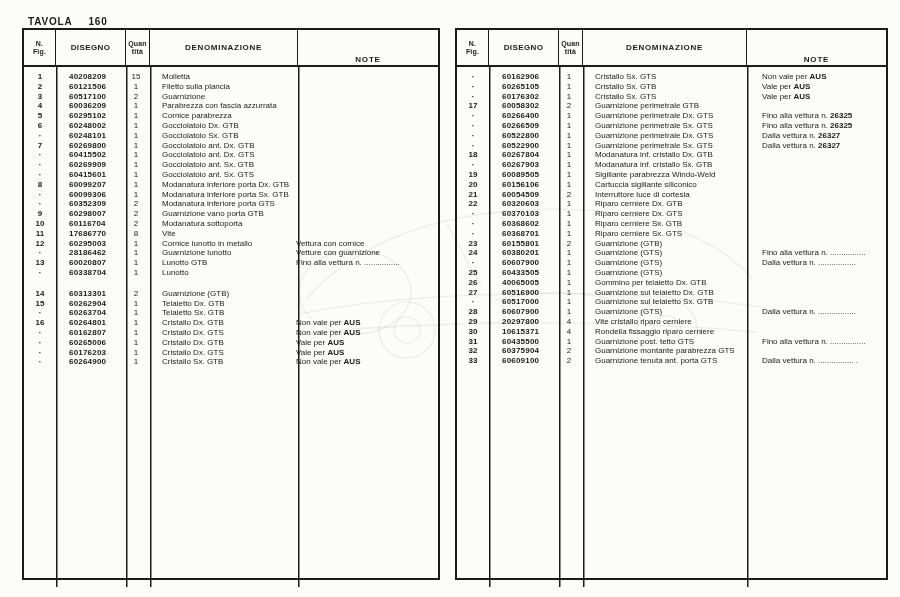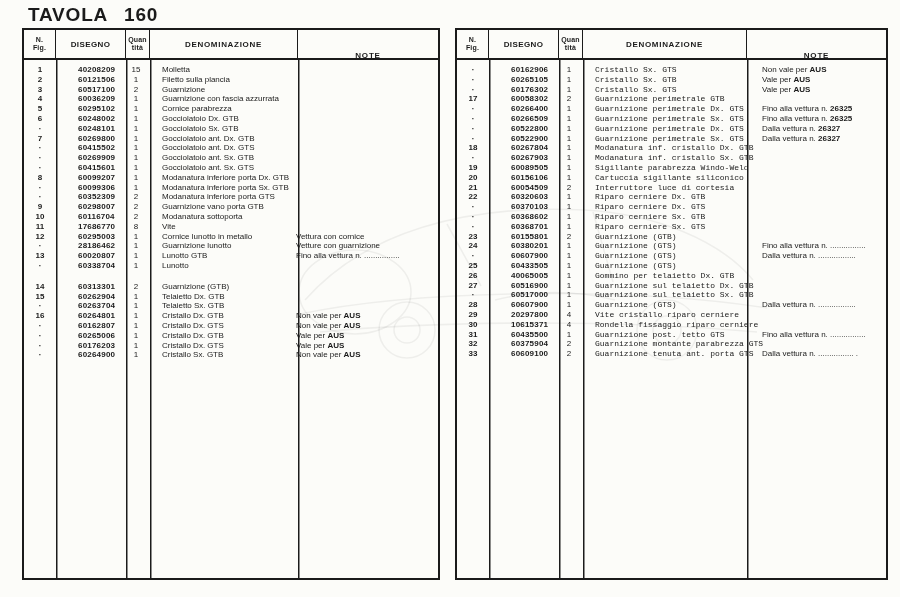--- a/index.html
+++ b/index.html
@@ -10,39 +10,39 @@
   *{margin:0;padding:0;box-sizing:border-box;}
   html,body{width:900px;height:597px;overflow:hidden;}
   body{
     background:var(--paper);
     font-family:"Liberation Sans", sans-serif;
     color:var(--ink);
     position:relative;
   }
   .sheet{position:absolute;inset:0;}
   .tavola-title{
-    position:absolute;left:28px;top:4px;
-    font-size:19px;font-weight:bold;letter-spacing:0.8px;
+    position:absolute;left:28px;top:16px;
+    font-size:10px;font-weight:bold;letter-spacing:0.8px;
     z-index:2;
   }
   .tavola-title .tavnum{margin-left:16px;}
   .watermark{
     position:absolute;left:295px;top:182px;width:480px;height:185px;
     z-index:1;pointer-events:none;
   }
   .ptable{
     position:absolute;top:28px;height:552px;
     border:2px solid var(--ink);
     background:transparent;
     z-index:2;
   }
   .t-left{left:22px;width:418px;}
   .t-right{left:455px;width:433px;}
   .thead{
-    display:flex;height:30px;border-bottom:2px solid var(--ink);
+    display:flex;height:37px;border-bottom:2px solid var(--ink);
   }
   .hc{
     border-right:1.5px solid var(--ink);
     display:flex;flex-direction:column;justify-content:center;align-items:center;
     font-weight:bold;font-size:8px;line-height:9px;text-align:center;
     letter-spacing:0.4px;
   }
   .hc:last-child{border-right:none;margin-top:23px;}
   .hc.small{font-size:7px;line-height:8px;letter-spacing:0.2px;}
   .h-fig{width:32px;}
@@ -65,24 +65,24 @@
     background:
       linear-gradient(var(--ink),var(--ink)) 32px 0/1.5px 100% no-repeat,
       linear-gradient(var(--ink),var(--ink)) 102px 0/1.5px 100% no-repeat,
       linear-gradient(var(--ink),var(--ink)) 126px 0/1.5px 100% no-repeat,
       linear-gradient(var(--ink),var(--ink)) 290px 0/1.5px 100% no-repeat;
   }
   .trow{display:flex;align-items:flex-start;min-height:9.8px;}
   .trow.gap-below{margin-bottom:11px;}
   .cell{font-size:8px;line-height:9.8px;white-space:nowrap;}
   .c-fig{width:32px;text-align:center;font-weight:bold;}
-  .c-dis{width:68px;padding-left:22px;font-weight:bold;letter-spacing:0.2px;}
+  .c-dis{width:68px;padding-left:13px;font-weight:bold;letter-spacing:0.2px;}
   .c-qty{width:24px;text-align:center;}
   .c-den{width:148px;padding-left:14px;}
-  .t-right .c-den{width:181px;font-family:Liberation Mono, monospace;}
+  .t-right .c-den{width:181px;}
   .c-note{flex:1;white-space:normal;}
   .c-note b{font-weight:bold;}
 </style>
 </head>
 <body>
 
 <div class="sheet">
 
   <div class="tavola-title">
     <span>TAVOLA</span><span class="tavnum">160</span>
@@ -137,21 +137,21 @@
           <div class="cell c-fig">3</div>
           <div class="cell c-dis">60517100</div>
           <div class="cell c-qty">2</div>
           <div class="cell c-den">Guarnizione</div>
           <div class="cell c-note"></div>
         </div>
         <div class="trow">
           <div class="cell c-fig">4</div>
           <div class="cell c-dis">60036209</div>
           <div class="cell c-qty">1</div>
-          <div class="cell c-den">Guarnizione con fascia azzurrata</div>
+          <div class="cell c-den">Parabrezza con fascia azzurrata</div>
           <div class="cell c-note"></div>
         </div>
         <div class="trow">
           <div class="cell c-fig">5</div>
           <div class="cell c-dis">60295102</div>
           <div class="cell c-qty">1</div>
           <div class="cell c-den">Cornice parabrezza</div>
           <div class="cell c-note"></div>
         </div>
         <div class="trow">

